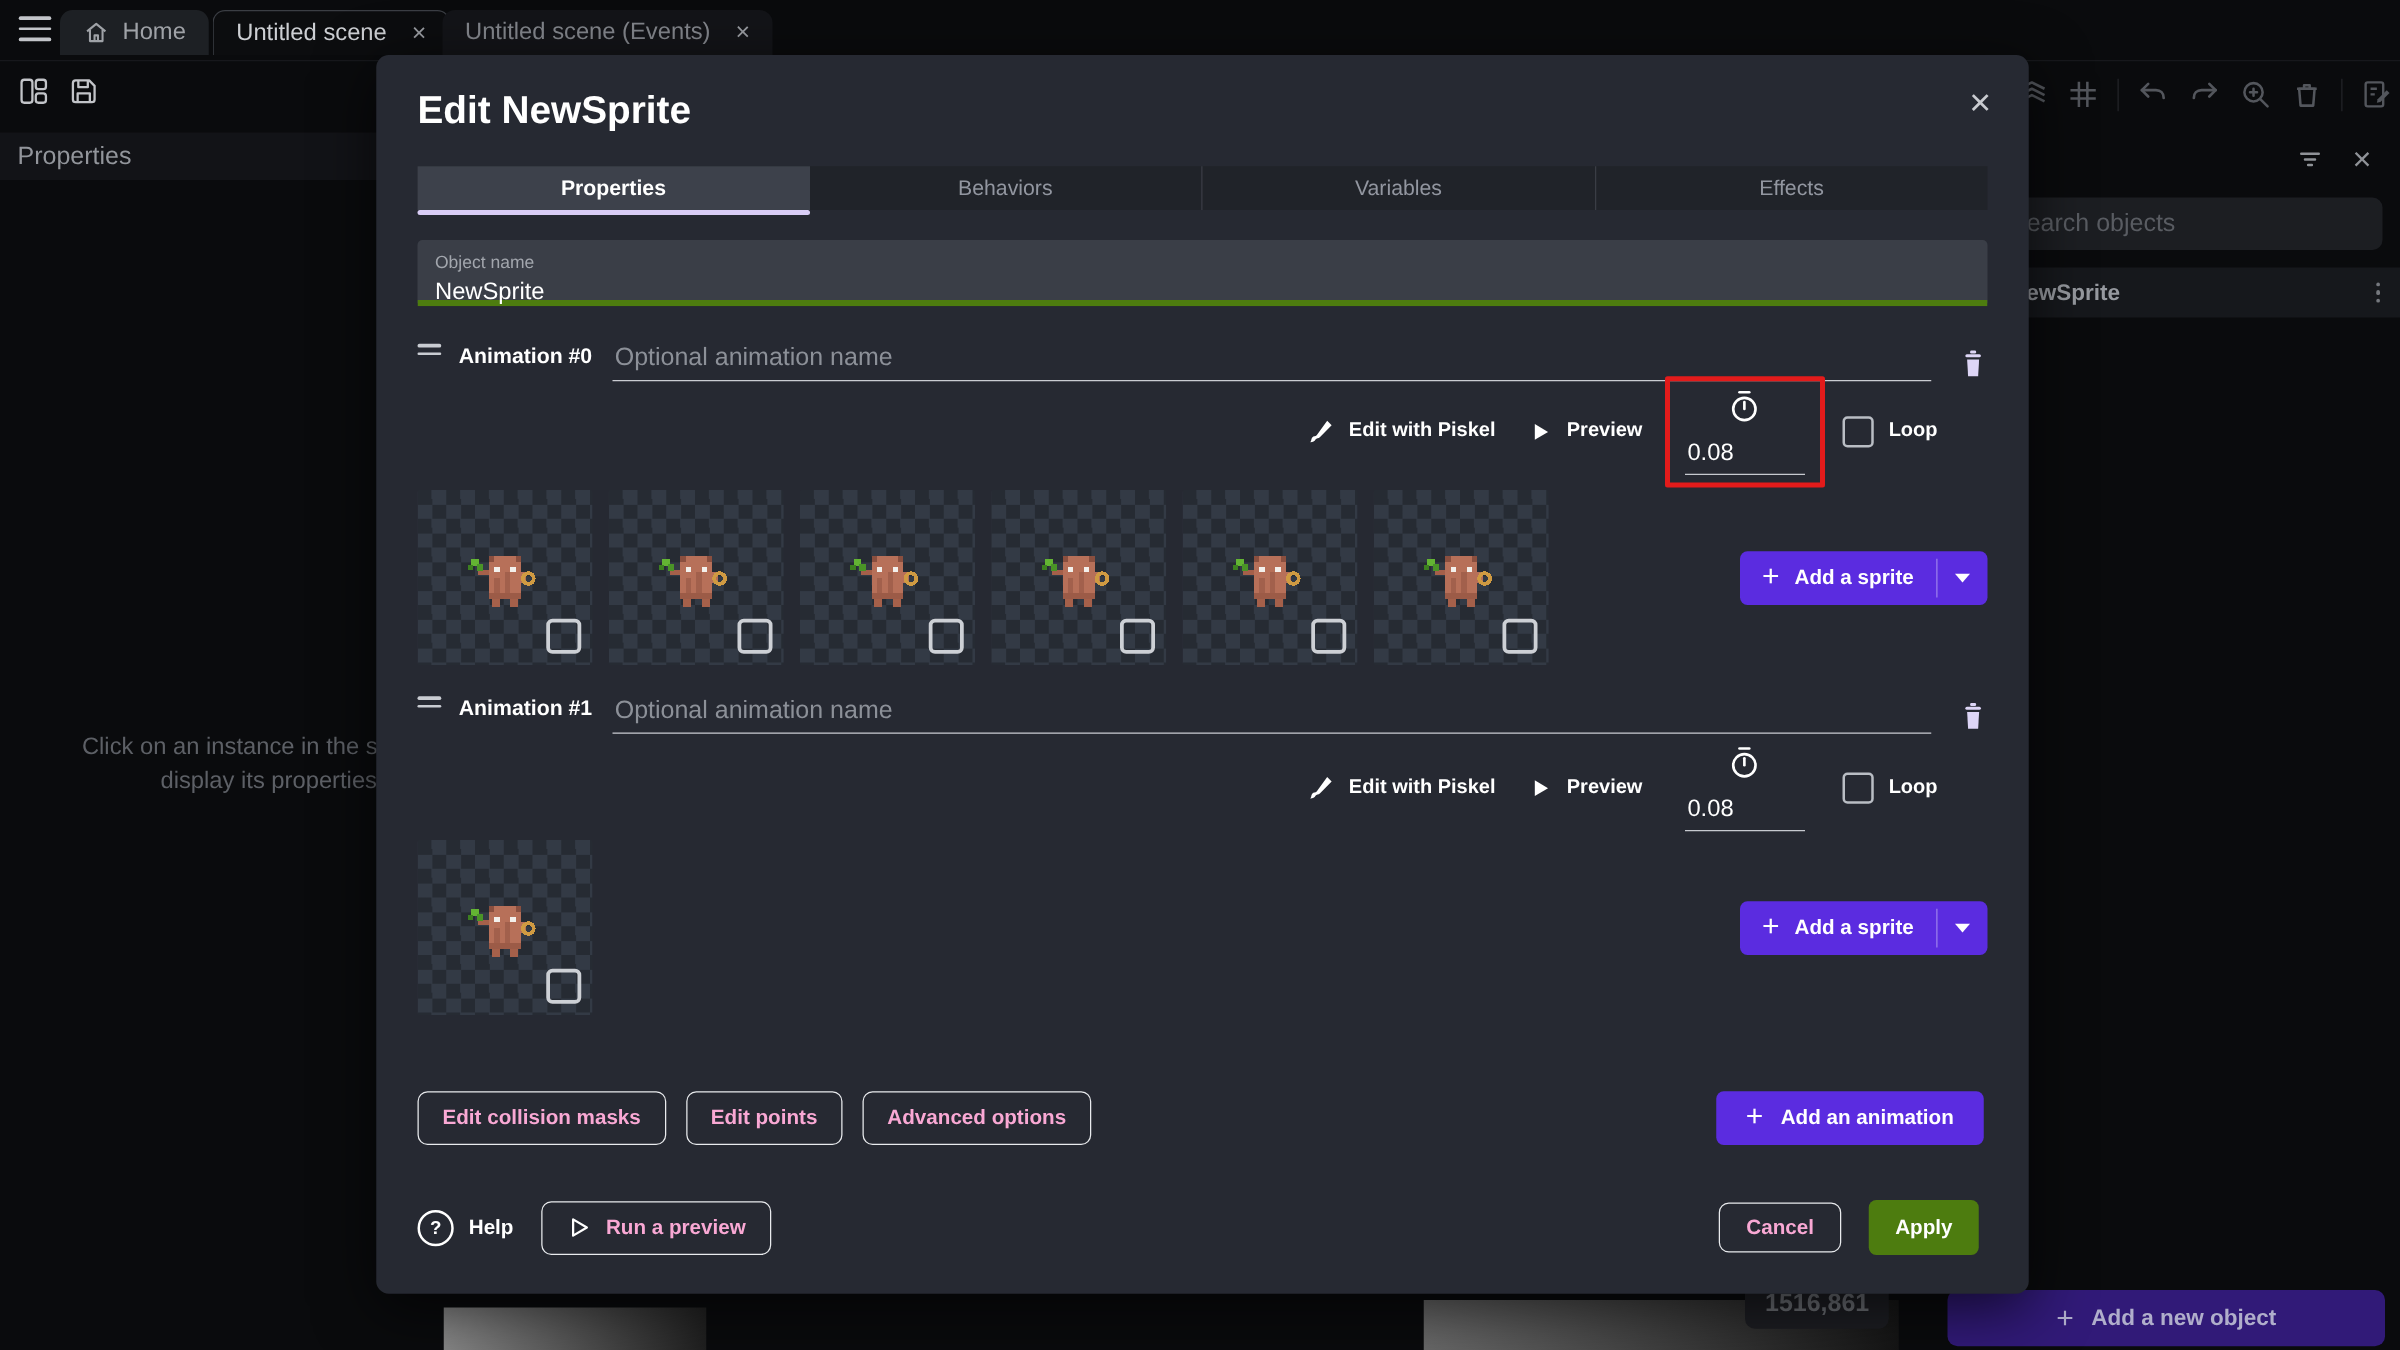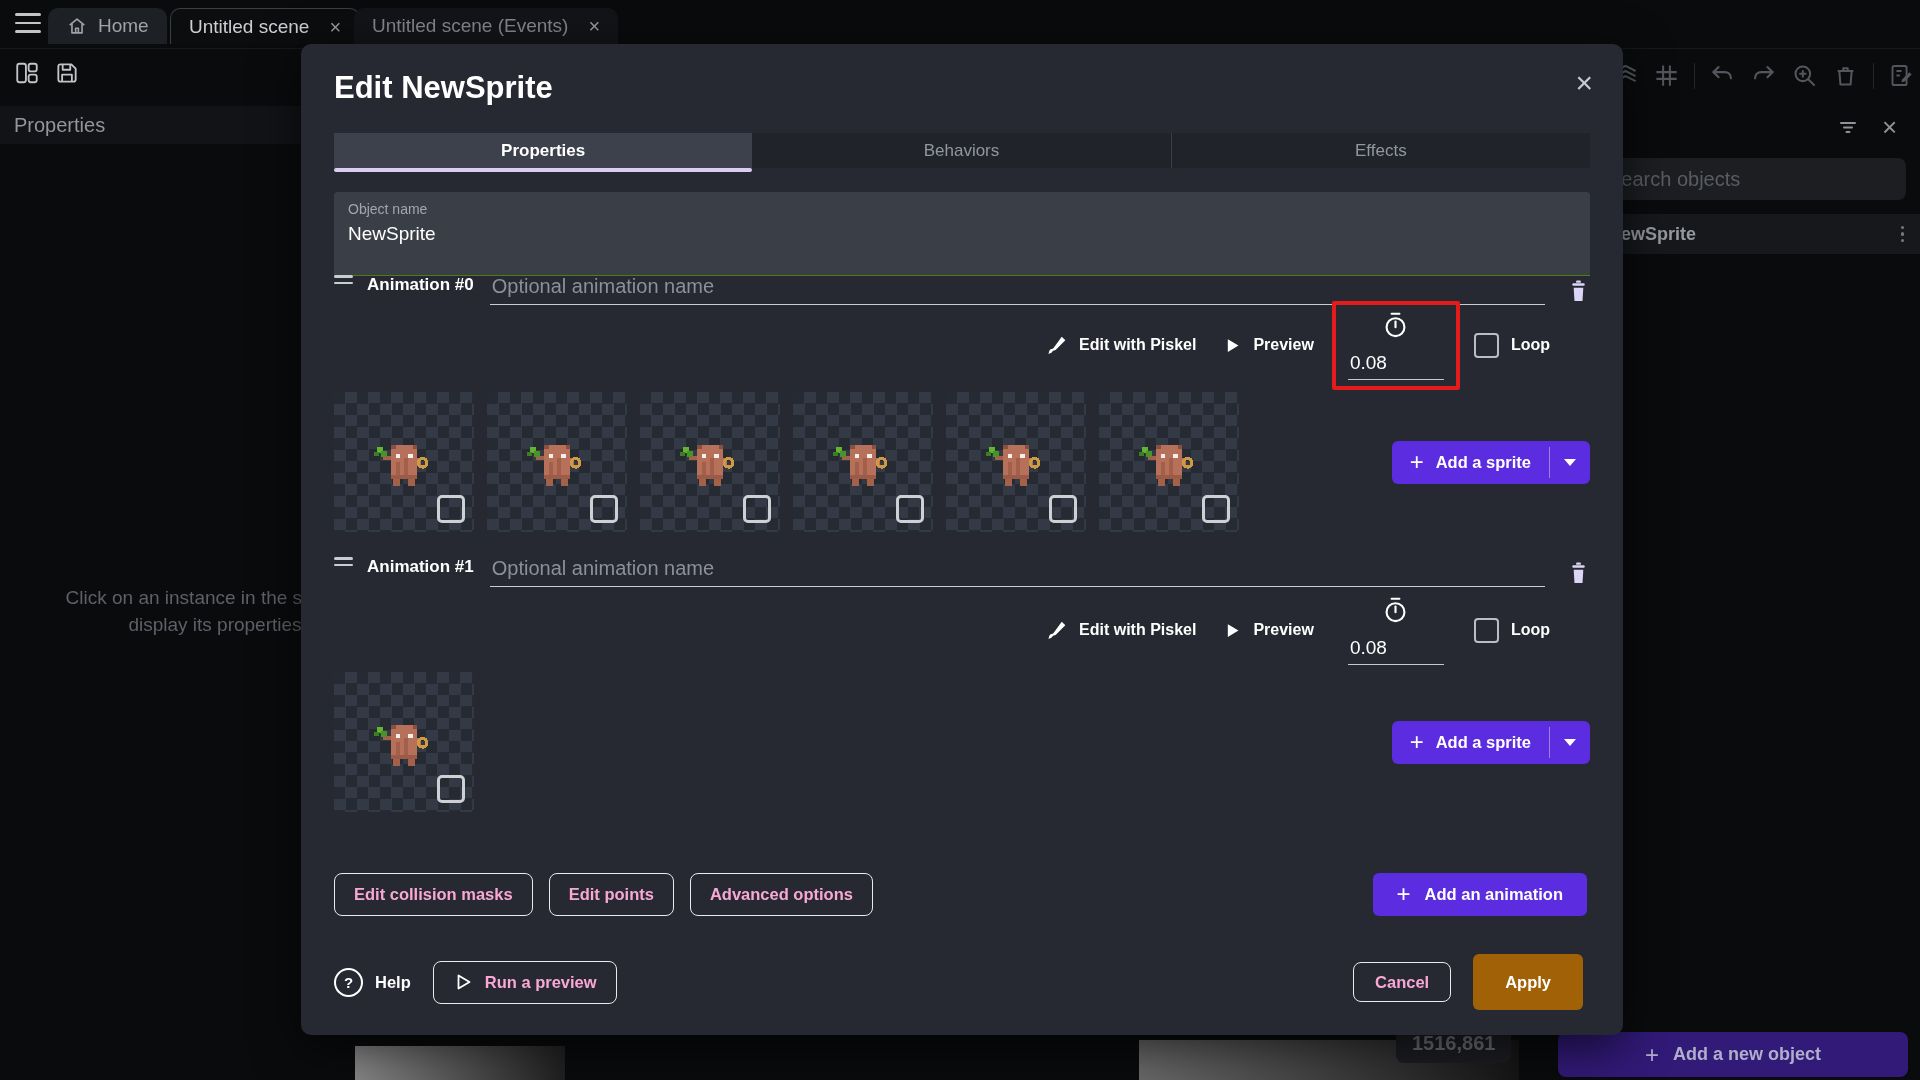--- a/index.html
+++ b/index.html
@@ -56,22 +56,22 @@
   #dlg-close{position:absolute;right:30px;top:24px;font-size:30px;color:#c9cbd0;cursor:pointer;line-height:1;}
 
   #dlg-tabs{position:absolute;left:33px;top:89px;right:33px;height:35px;display:flex;background:#202329;}
   .dtab{flex:1;display:flex;align-items:center;justify-content:center;font-size:17px;color:#9296a0;
       position:relative;cursor:pointer;border-left:1px solid #3a3d45;}
   .dtab:first-child{border-left:none;}
   .dtab.active{background:#3d414b;color:#fff;font-weight:bold;border-left:none;}
   .dtab.active + .dtab{border-left:none;}
   .dtab.active:after{content:"";position:absolute;left:0;right:0;bottom:-4px;height:4px;background:#d9cdf6;border-radius:2px;}
 
-  #objname{position:absolute;left:33px;top:148px;right:33px;height:84px;background:#3a3e47;
-      border-bottom:1px solid #4d7c0f;border-radius:4px 4px 0 0;box-sizing:border-box;padding:9px 14px;}
+  #objname{position:absolute;left:33px;top:148px;right:33px;height:53px;background:#3a3e47;
+      border-bottom:5px solid #4d7c0f;border-radius:4px 4px 0 0;box-sizing:border-box;padding:9px 14px;}
   #objname .flabel{font-size:14px;color:#a2a6ad;}
   #objname input{display:block;width:100%;background:transparent;border:none;outline:none;
       font-size:19px;color:#fff;font-family:inherit;margin-top:6px;padding:0;}
 
   .anim-header{position:absolute;left:33px;right:33px;height:30px;display:flex;}
   #anim0-header{top:231px;} #anim1-header{top:513px;}
   .drag-handle{width:19px;display:flex;flex-direction:column;gap:4px;cursor:grab;}
   .drag-handle div{height:2.6px;background:#c9ccd2;border-radius:2px;}
   .anim-label{font-size:17px;font-weight:bold;color:#fff;margin:0 16px 0 14px;white-space:nowrap;}
   .anim-name-input{flex:1;background:transparent;border:none;border-bottom:1px solid #caccd2;outline:none;
@@ -112,22 +112,22 @@
       align-items:center;gap:12px;cursor:pointer;}
   #add-animation{margin-left:auto;height:43px;background:#5b2ce0;border:none;border-radius:6px;color:#fff;
       font-size:16.5px;font-weight:bold;font-family:inherit;padding:0 24px;display:flex;align-items:center;gap:14px;cursor:pointer;}
 
   #bottom-row{position:absolute;left:33px;right:40px;top:916px;height:44px;display:flex;align-items:center;gap:22px;}
   #help-btn{display:flex;align-items:center;gap:12px;background:none;border:none;color:#fff;
       font-size:16.5px;font-weight:bold;font-family:inherit;cursor:pointer;padding:0;}
   .help-circle{width:25px;height:25px;border:2px solid #fff;border-radius:50%;display:flex;
       align-items:center;justify-content:center;font-size:15px;font-weight:bold;}
   #cancel-btn{margin-left:auto;height:40px;padding:0 21px;}
-  #apply-btn{height:56px;background:#a16207;border:none;border-radius:6px;color:#fff;font-size:16.5px;
-      font-weight:bold;font-family:inherit;padding:0 32px;cursor:pointer;}
+  #apply-btn{height:44px;background:#4d7c0f;border:none;border-radius:6px;color:#fff;font-size:16.5px;
+      font-weight:bold;font-family:inherit;padding:0 21px;cursor:pointer;}
   .plus-glyph{font-size:24px;font-weight:normal;line-height:1;}
 </style>
 </head>
 <body>
 
 <div id="screen">
 
   <div id="topbar">
     <div id="hamburger">
         <div></div>
@@ -264,20 +264,21 @@
     <span>Add a new object</span>
   </button>
 
   <div id="dialog">
     <div id="dlg-title">Edit NewSprite</div>
     <div id="dlg-close">×</div>
 
     <div id="dlg-tabs">
       <div class="dtab active">Properties</div>
       <div class="dtab">Behaviors</div>
+      <div class="dtab">Variables</div>
       <div class="dtab">Effects</div>
     </div>
 
     <div id="objname">
       <div class="flabel">Object name</div>
       <input type="text" value="NewSprite" style="">
     </div>
 
     <div class="anim-header" id="anim0-header">
       <span class="drag-handle">

